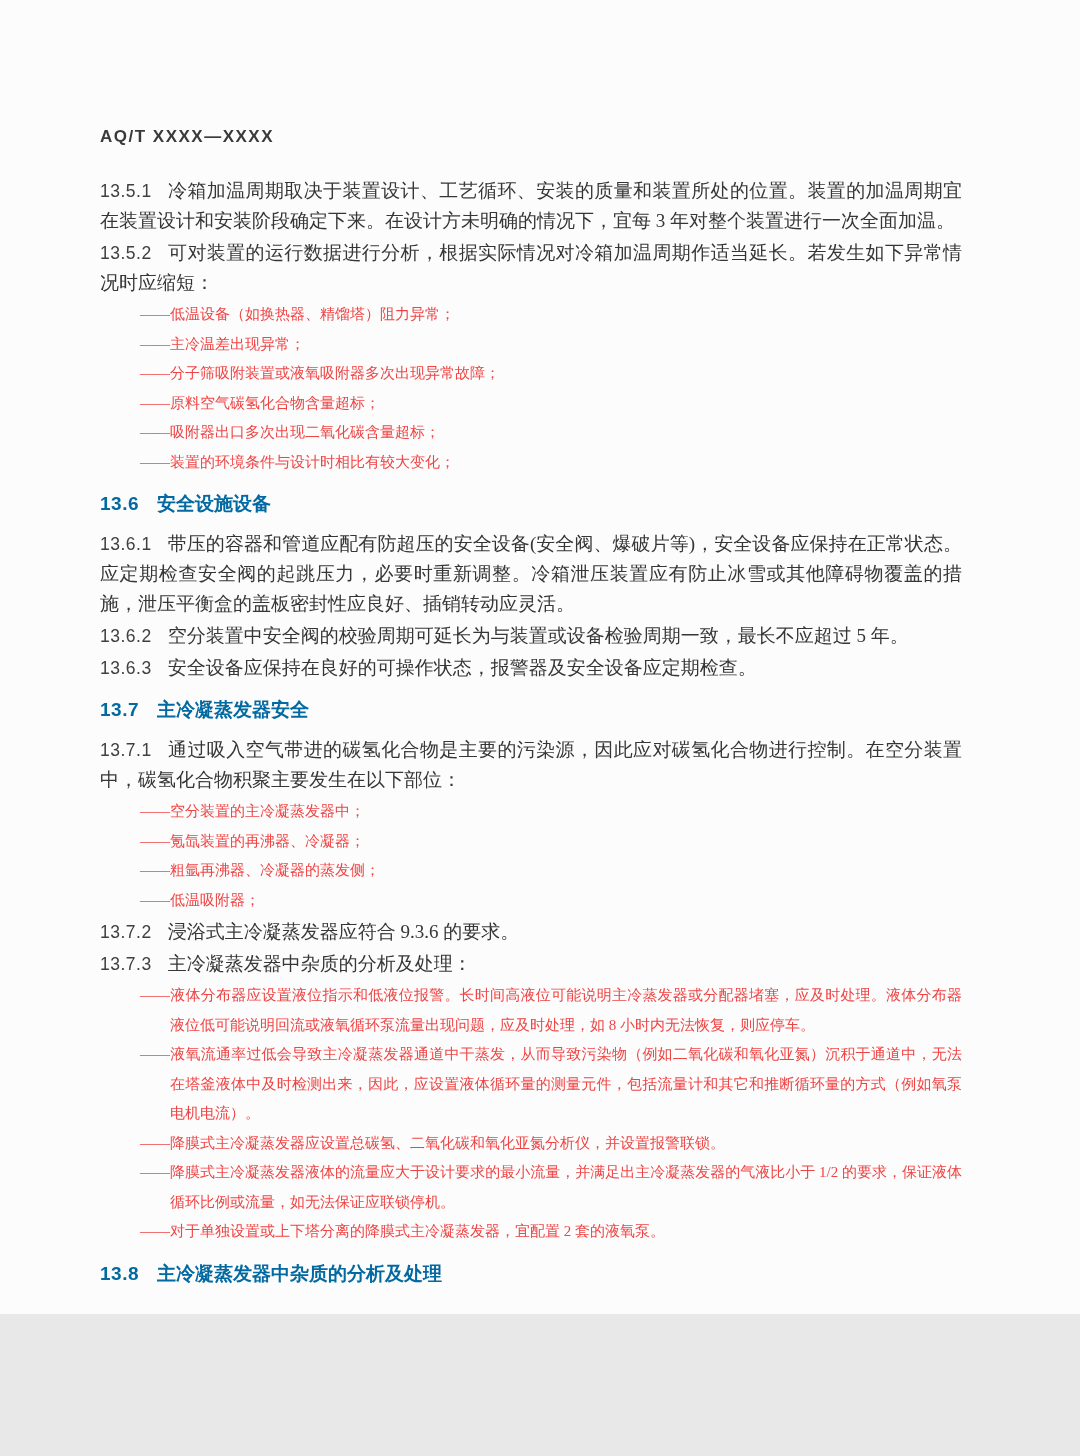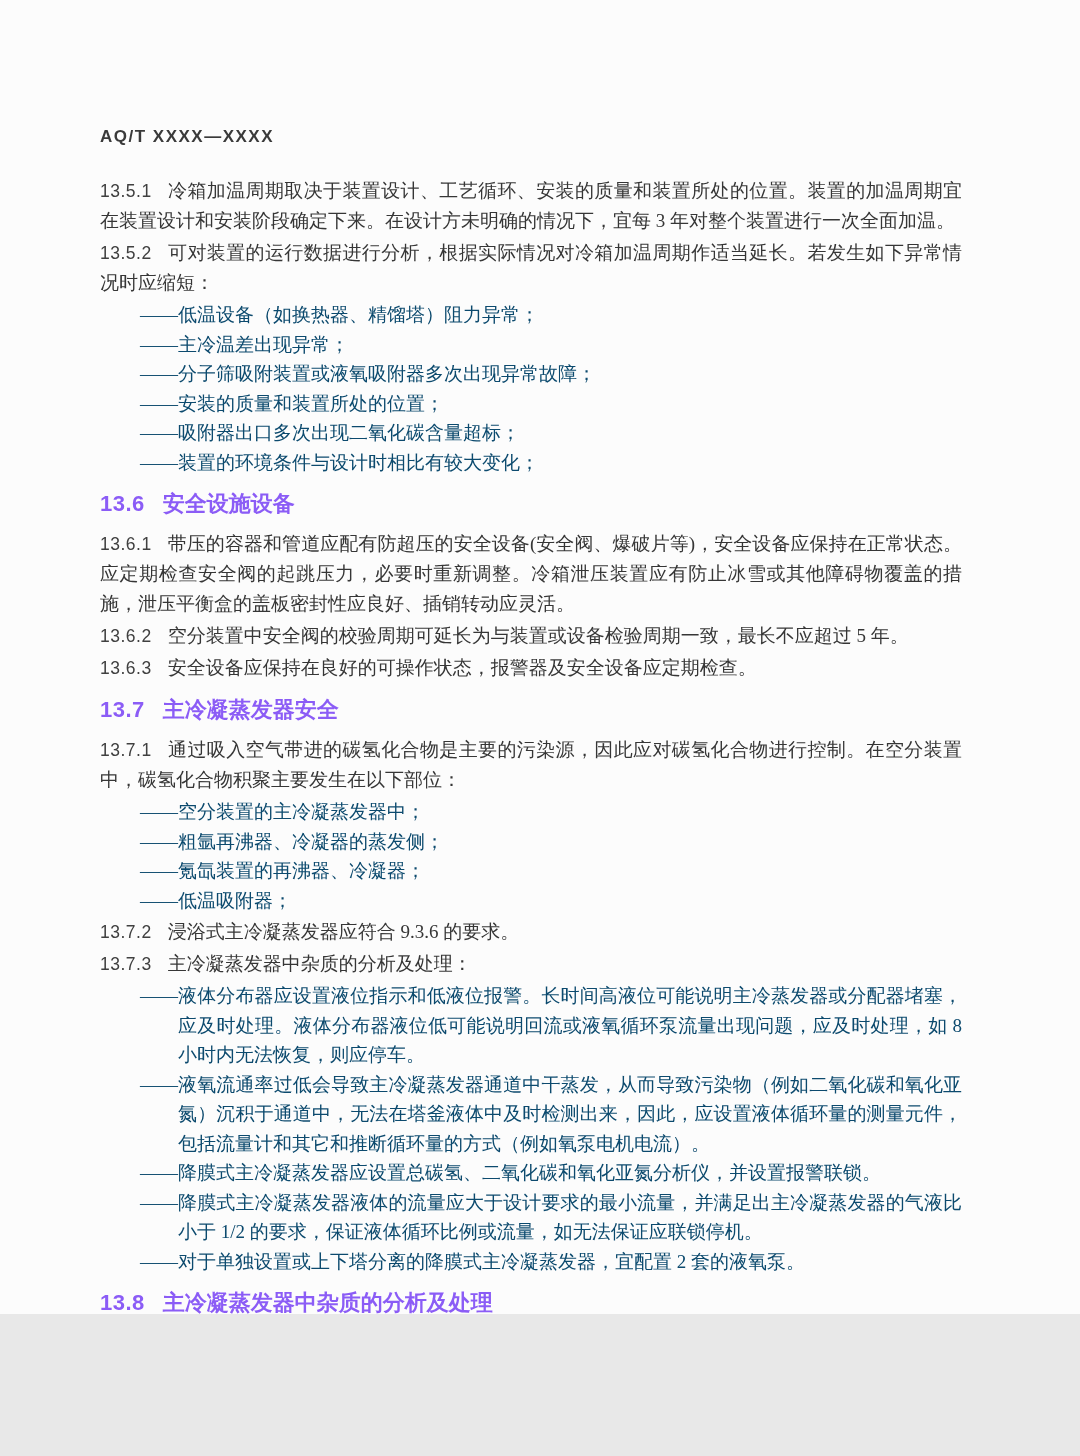--- a/index.html
+++ b/index.html
@@ -37,40 +37,40 @@
   }
   .para .num {
     font-family: "Liberation Sans", "DejaVu Sans", sans-serif;
     font-size: 17.5px;
     letter-spacing: 0.5px;
     margin-right: 16px;
     color: #404040;
   }
   .heading {
     font-family: "Liberation Sans", "DejaVu Sans", sans-serif;
-    font-size: 22px;
+    font-size: 19px;
     line-height: 26px;
     font-weight: 700;
-    color: #8b5cf6;
+    color: #0369a1;
     margin: 14px 0 12px 0;
   }
   .heading .num {
     letter-spacing: 0.5px;
     margin-right: 18px;
   }
   ul.dash-list {
     list-style: none;
     margin: 0 0 2px 0;
     padding: 0 0 0 40px;
   }
   ul.dash-list li {
-    font-size: 19px;
+    font-size: 15px;
     line-height: 29.5px;
     text-align: justify;
-    color: #0c4a6e;
+    color: #ef4444;
     padding-left: 2em;
     text-indent: -2em;
   }
   .page-number {
     position: absolute;
     left: 96px;
     top: 1398px;
     font-size: 17px;
     color: #444444;
     letter-spacing: 1px;
@@ -84,41 +84,41 @@
   <div class="doc-code">AQ/T XXXX—XXXX</div>
 
   <p class="para"><span class="num">13.5.1</span><span>冷箱加温周期取决于装置设计、工艺循环、安装的质量和装置所处的位置。装置的加温周期宜在装置设计和安装阶段确定下来。在设计方未明确的情况下，宜每 3 年对整个装置进行一次全面加温。</span></p>
 
   <p class="para"><span class="num">13.5.2</span><span>可对装置的运行数据进行分析，根据实际情况对冷箱加温周期作适当延长。若发生如下异常情况时应缩短：</span></p>
 
   <ul class="dash-list">
     <li>——低温设备（如换热器、精馏塔）阻力异常；</li>
     <li>——主冷温差出现异常；</li>
     <li>——分子筛吸附装置或液氧吸附器多次出现异常故障；</li>
-    <li>——安装的质量和装置所处的位置；</li>
+    <li>——原料空气碳氢化合物含量超标；</li>
     <li>——吸附器出口多次出现二氧化碳含量超标；</li>
     <li>——装置的环境条件与设计时相比有较大变化；</li>
   </ul>
 
   <h3 class="heading"><span class="num">13.6</span><span>安全设施设备</span></h3>
 
   <p class="para"><span class="num">13.6.1</span><span>带压的容器和管道应配有防超压的安全设备(安全阀、爆破片等)，安全设备应保持在正常状态。应定期检查安全阀的起跳压力，必要时重新调整。冷箱泄压装置应有防止冰雪或其他障碍物覆盖的措施，泄压平衡盒的盖板密封性应良好、插销转动应灵活。</span></p>
 
   <p class="para"><span class="num">13.6.2</span><span>空分装置中安全阀的校验周期可延长为与装置或设备检验周期一致，最长不应超过 5 年。</span></p>
 
   <p class="para"><span class="num">13.6.3</span><span>安全设备应保持在良好的可操作状态，报警器及安全设备应定期检查。</span></p>
 
   <h3 class="heading"><span class="num">13.7</span><span>主冷凝蒸发器安全</span></h3>
 
   <p class="para"><span class="num">13.7.1</span><span>通过吸入空气带进的碳氢化合物是主要的污染源，因此应对碳氢化合物进行控制。在空分装置中，碳氢化合物积聚主要发生在以下部位：</span></p>
 
   <ul class="dash-list">
     <li>——空分装置的主冷凝蒸发器中；</li>
+    <li>——氪氙装置的再沸器、冷凝器；</li>
     <li>——粗氩再沸器、冷凝器的蒸发侧；</li>
-    <li>——氪氙装置的再沸器、冷凝器；</li>
     <li>——低温吸附器；</li>
   </ul>
 
   <p class="para"><span class="num">13.7.2</span><span>浸浴式主冷凝蒸发器应符合 9.3.6 的要求。</span></p>
 
   <p class="para"><span class="num">13.7.3</span><span>主冷凝蒸发器中杂质的分析及处理：</span></p>
 
   <ul class="dash-list">
     <li>——液体分布器应设置液位指示和低液位报警。长时间高液位可能说明主冷蒸发器或分配器堵塞，应及时处理。液体分布器液位低可能说明回流或液氧循环泵流量出现问题，应及时处理，如 8 小时内无法恢复，则应停车。</li>
     <li>——液氧流通率过低会导致主冷凝蒸发器通道中干蒸发，从而导致污染物（例如二氧化碳和氧化亚氮）沉积于通道中，无法在塔釜液体中及时检测出来，因此，应设置液体循环量的测量元件，包括流量计和其它和推断循环量的方式（例如氧泵电机电流）。</li>

